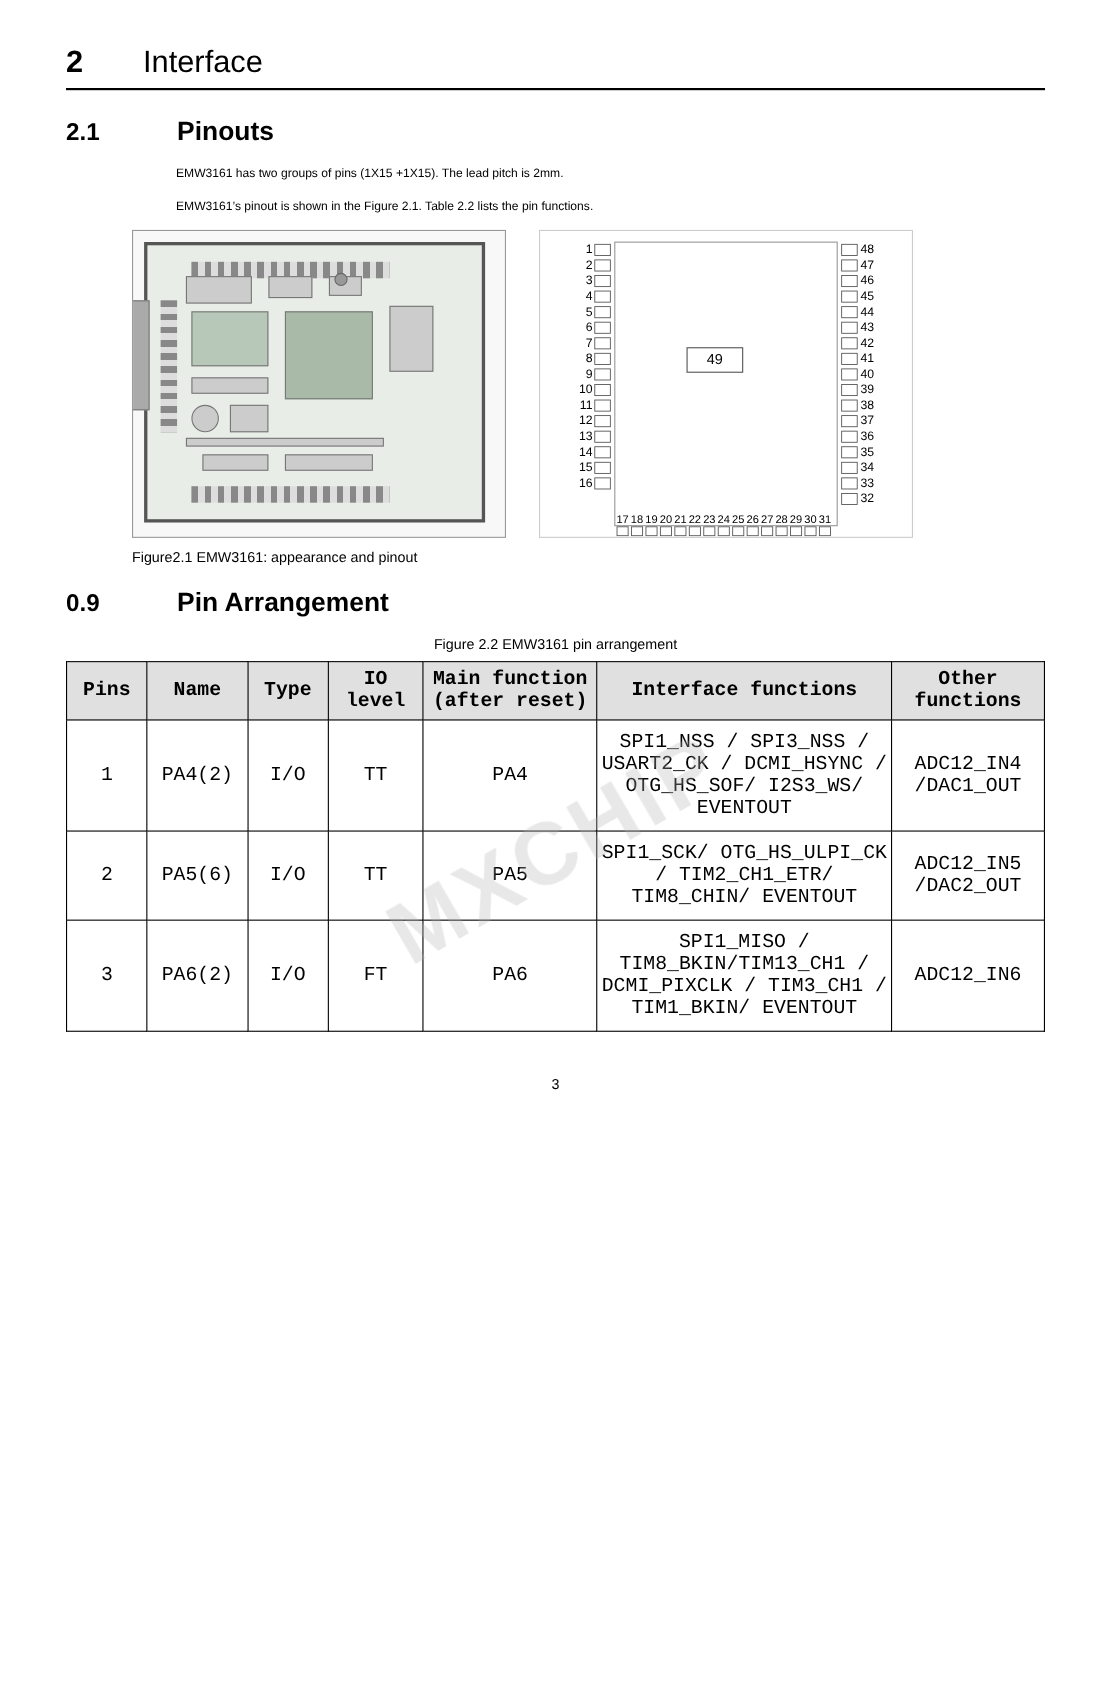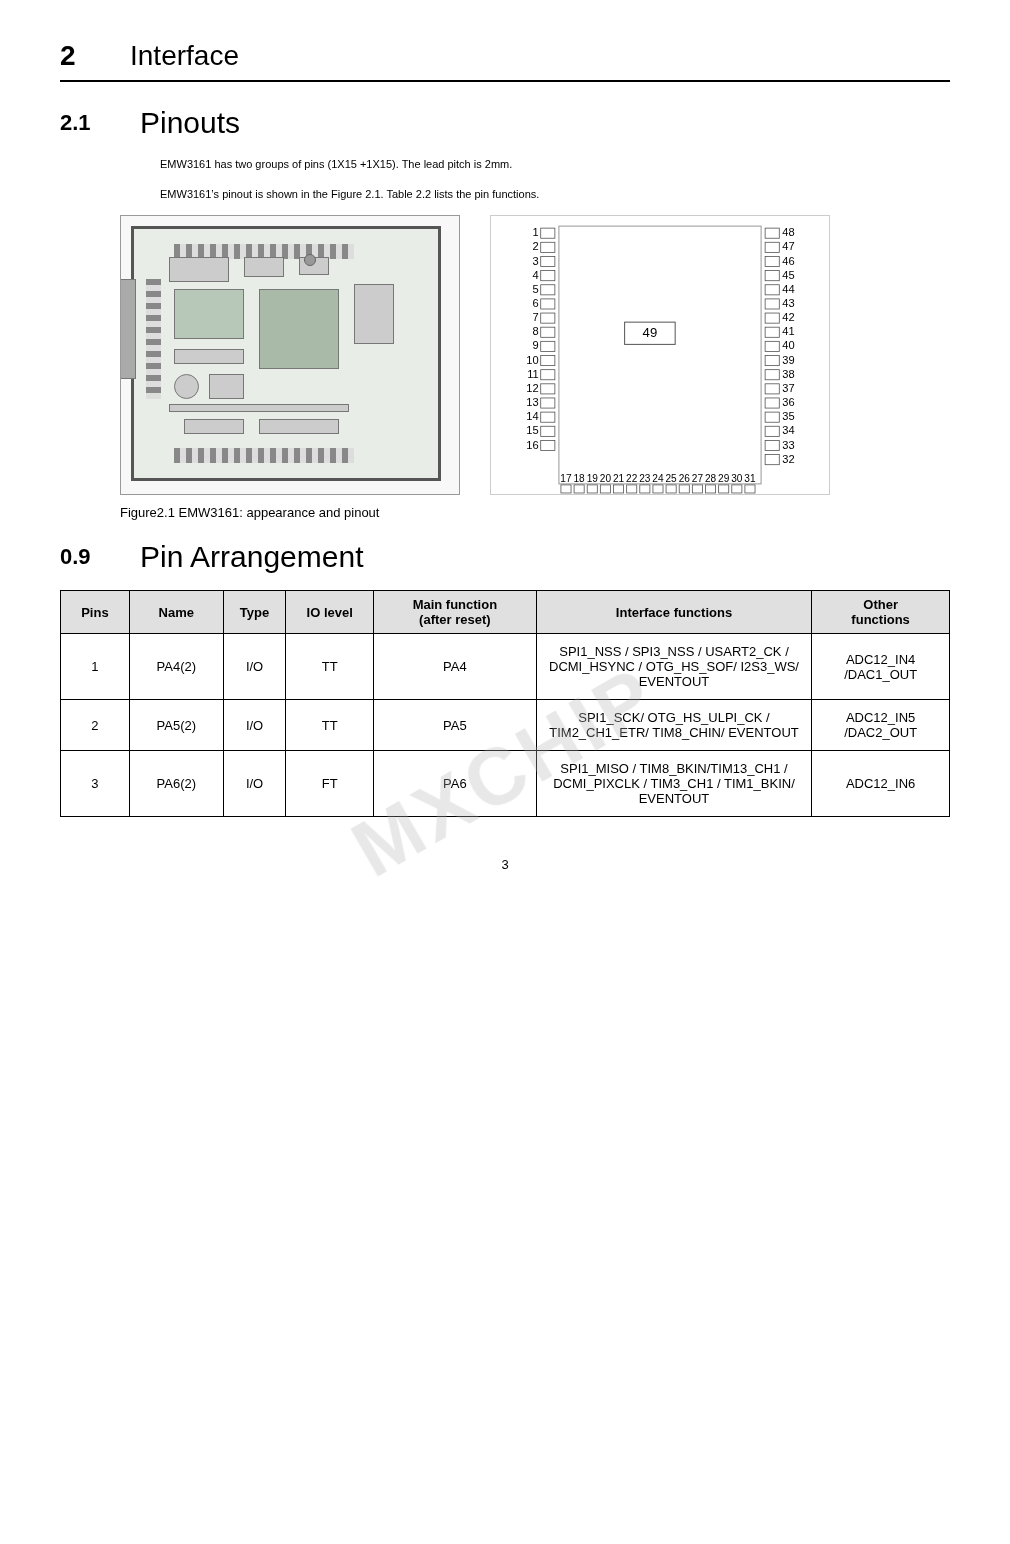--- a/index.html
+++ b/index.html
@@ -37,22 +37,23 @@
       margin-bottom: 16px;
       margin-top: 10px;
     }
     .section-number {
       font-size: 22px;
       font-weight: bold;
       margin-right: 30px;
       min-width: 50px;
     }
     .section-title {
-      font-size: 30px;
-      font-weight: normal;
+      font-size: 24px;
+      font-weight: bold;
+      margin-left: 21px;
     }
 
     .body-text {
       margin-left: 100px;
       margin-bottom: 12px;
       line-height: 1.6;
       font-size: 11px;
     }
 
     .figures-row {
@@ -141,21 +142,22 @@
     }
     .table-caption {
       text-align: center;
       font-size: 13px;
       margin-bottom: 8px;
     }
 
     table {
       width: 100%;
       border-collapse: collapse;
-      font-size: 13px;
+      font-size: 18px;
+      font-family: Liberation Mono, monospace;
     }
     th, td {
       border: 1px solid #000;
       padding: 6px 8px;
       text-align: center;
       vertical-align: middle;
     }
     th {
       background: #e0e0e0;
       font-weight: bold;
@@ -352,20 +354,21 @@
 </div>
 
 <div class="figure-caption">Figure2.1 EMW3161: appearance and pinout</div>
 
 <div class="section-header">
   <span class="section-number">0.9</span>
   <span class="section-title">Pin Arrangement</span>
 </div>
 
 <div class="table-section">
+  <div class="table-caption">Figure 2.2 EMW3161 pin arrangement</div>
 
   <table>
     <thead>
       <tr>
         <th class="col-pins">Pins</th>
         <th class="col-name">Name</th>
         <th class="col-type">Type</th>
         <th class="col-iolevel">IO level</th>
         <th class="col-main">Main function<br>(after reset)</th>
         <th class="col-alt">Interface functions</th>
@@ -379,21 +382,21 @@
         <td>PA4(2)</td>
         <td>I/O</td>
         <td>TT</td>
         <td>PA4</td>
         <td>SPI1_NSS / SPI3_NSS / USART2_CK / DCMI_HSYNC / OTG_HS_SOF/ I2S3_WS/ EVENTOUT</td>
         <td>ADC12_IN4 /DAC1_OUT</td>
       </tr>
 
       <tr class="pin-row-data">
         <td>2</td>
-        <td>PA5(2)</td>
+        <td>PA5(6)</td>
         <td>I/O</td>
         <td>TT</td>
         <td>PA5</td>
         <td>SPI1_SCK/ OTG_HS_ULPI_CK / TIM2_CH1_ETR/ TIM8_CHIN/ EVENTOUT</td>
         <td>ADC12_IN5 /DAC2_OUT</td>
       </tr>
 
       <tr class="pin-row-data">
         <td>3</td>
         <td>PA6(2)</td>

